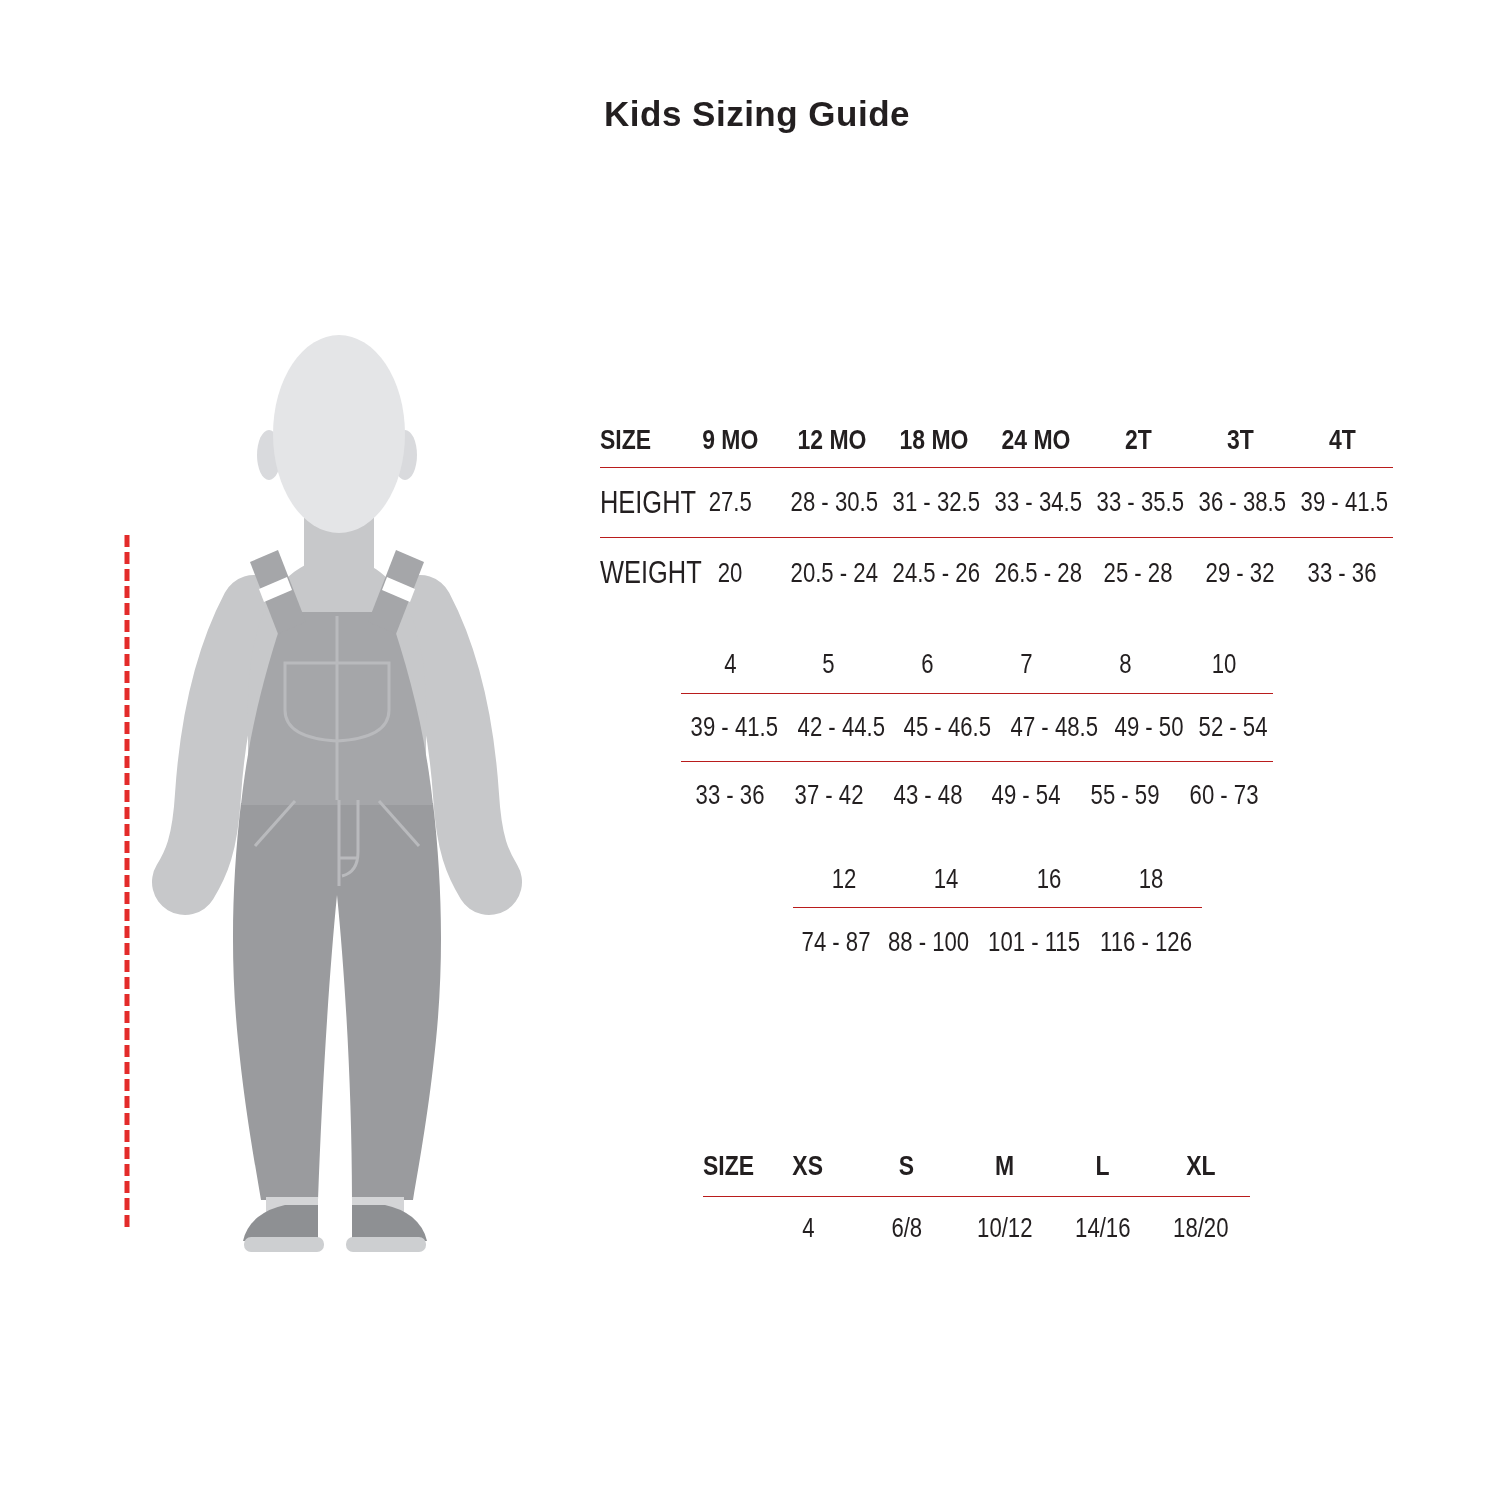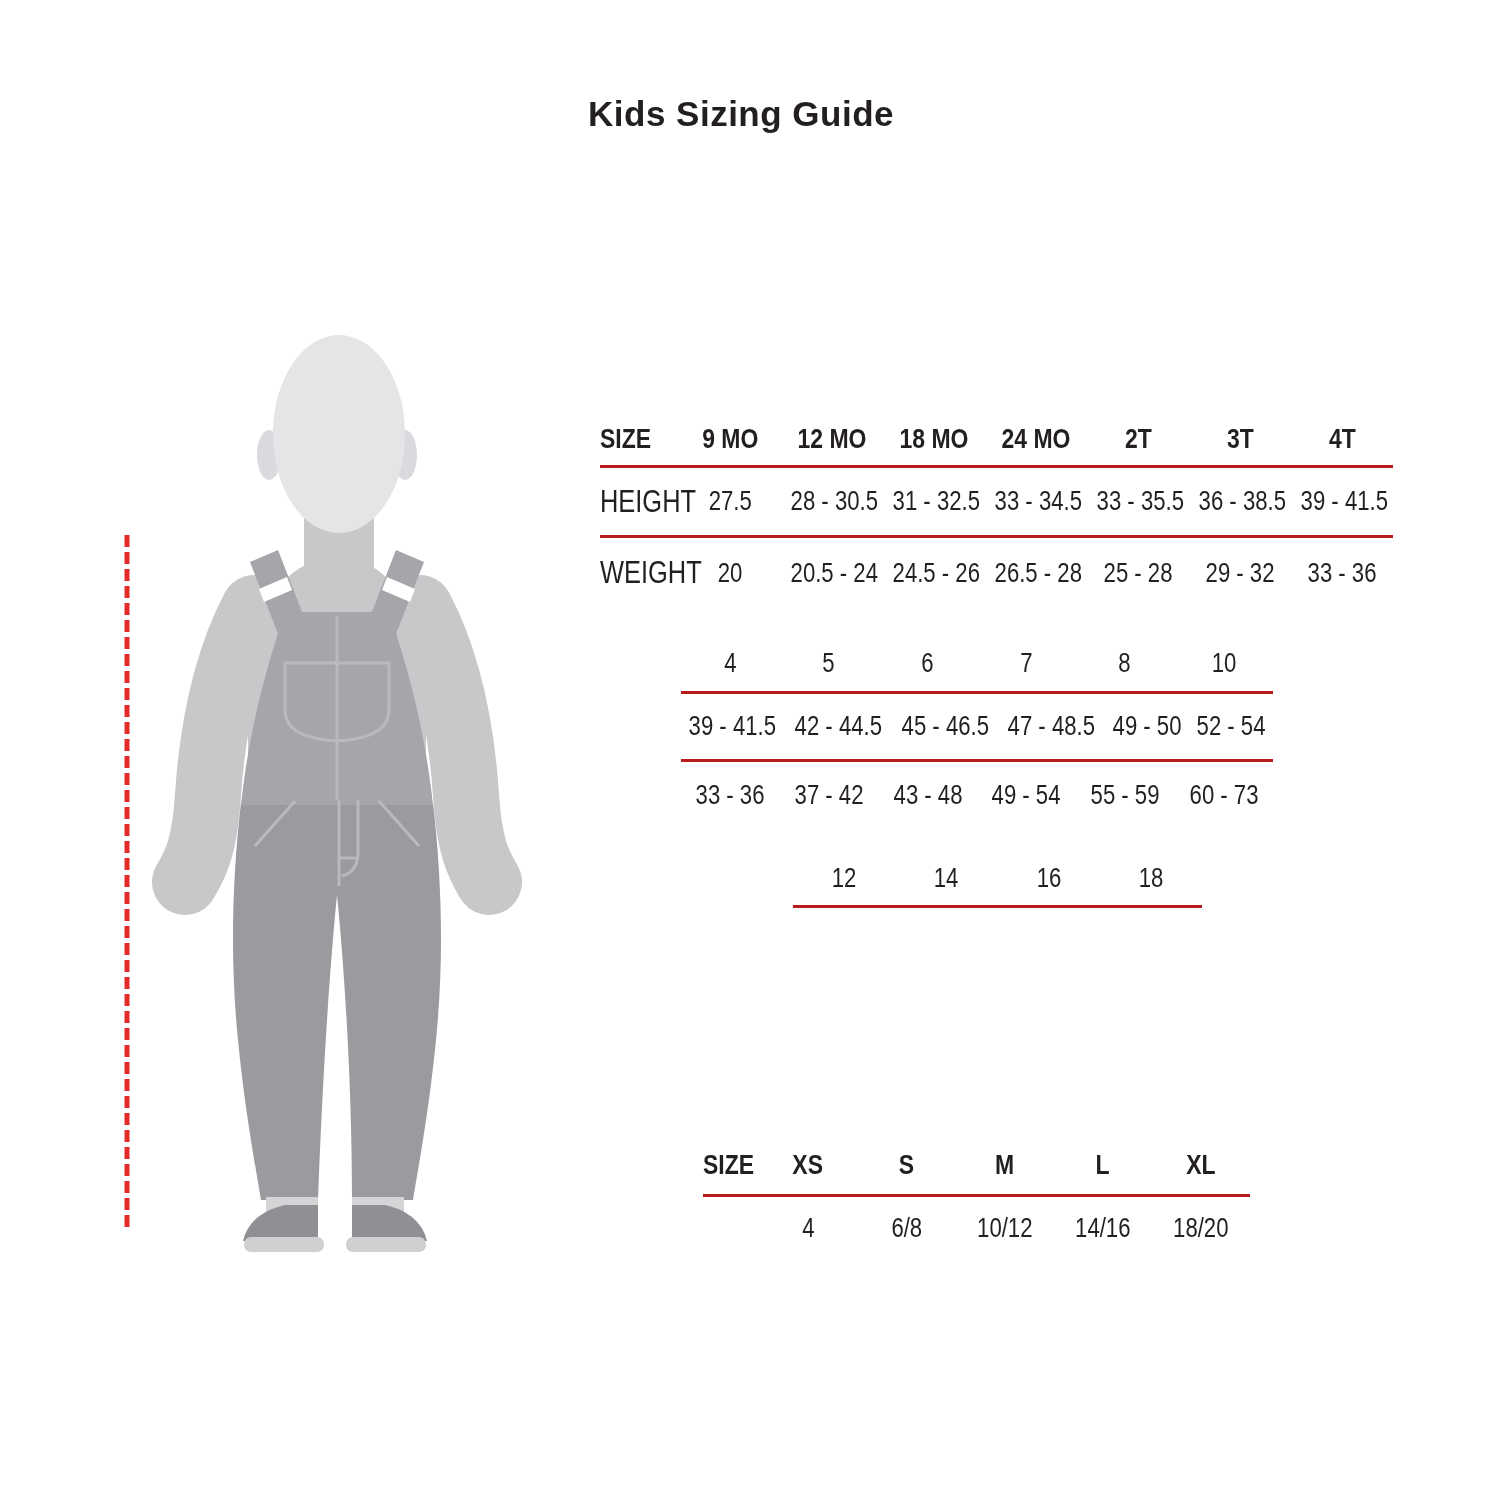--- a/index.html
+++ b/index.html
@@ -1,22 +1,22 @@
 <!DOCTYPE html>
 <html><head>
 <meta charset="utf-8">
 <style>
   html,body{margin:0;padding:0;background:#fff;}
   .page{position:relative;width:1500px;height:1500px;background:#ffffff;overflow:hidden;
         font-family:"Liberation Sans","DejaVu Sans",sans-serif;color:#231f20;}
-  .title{position:absolute;left:588px;top:94px;font-size:35px;font-weight:700;letter-spacing:.5px;}
+  .title{position:absolute;left:604px;top:94px;font-size:35px;font-weight:700;letter-spacing:.5px;}
   .fig{position:absolute;left:0;top:0;}
   .tbl{position:absolute;}
   .row{display:flex;align-items:center;}
-  .bline{border-bottom:3px solid #b91c1c;box-sizing:border-box;justify-content:flex-end;}
+  .bline{border-bottom:1px solid #b91c1c;box-sizing:border-box;}
   .c{text-align:center;font-size:27px;font-weight:400;}
   .hdr .c,.hdr .lbl{font-size:28px;font-weight:700;}
   .lbl{text-align:left;font-size:31px;font-weight:400;}
   .cnd{display:inline-block;transform:scaleX(.82);transform-origin:50% 50%;white-space:nowrap;}
   .lbl .cnd{transform-origin:0 50%;}
   
   .t1{left:600px;top:413px;width:793px;}
   .t1 .lbl{width:79px;}
   .t1 .c{width:102px;}
   .t1 .r1{height:55px}.t1 .r2{height:70px}.t1 .r3{height:70px}
@@ -131,20 +131,26 @@
     </div>
   </div>
 
   <div class="tbl t3">
     <div class="row r1 bline">
       <div class="c"><span class="cnd">12</span></div>
       <div class="c"><span class="cnd">14</span></div>
       <div class="c"><span class="cnd">16</span></div>
       <div class="c"><span class="cnd">18</span></div>
     </div>
+    <div class="row r3">
+      <div class="c"><span class="cnd">74 - 87</span></div>
+      <div class="c"><span class="cnd">88 - 100</span></div>
+      <div class="c"><span class="cnd">101 - 115</span></div>
+      <div class="c"><span class="cnd">116 - 126</span></div>
+    </div>
   </div>
 
   <div class="tbl t4">
     <div class="row hdr r1 bline">
       <div class="lbl"><span class="cnd">SIZE</span></div>
       <div class="c"><span class="cnd">XS</span></div>
       <div class="c"><span class="cnd">S</span></div>
       <div class="c"><span class="cnd">M</span></div>
       <div class="c"><span class="cnd">L</span></div>
       <div class="c"><span class="cnd">XL</span></div>

